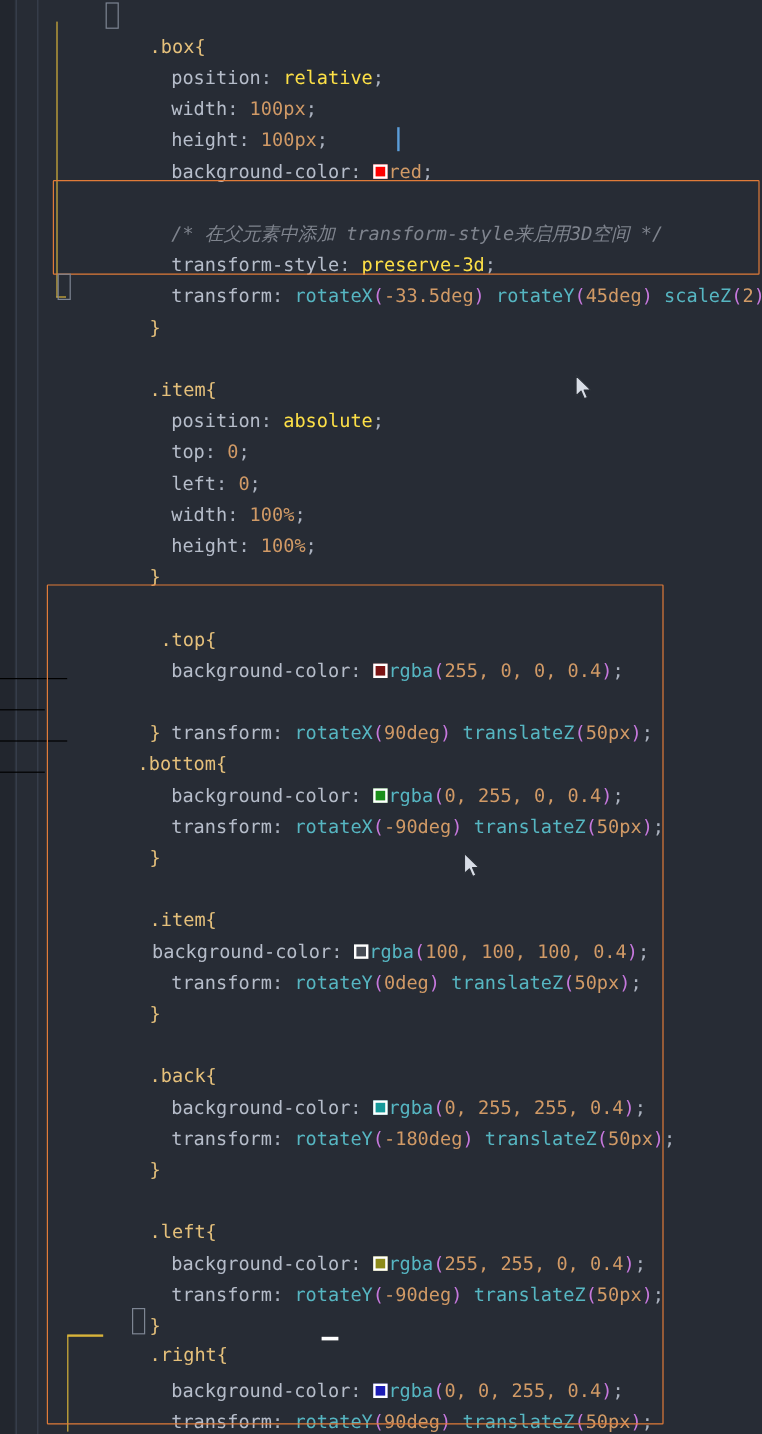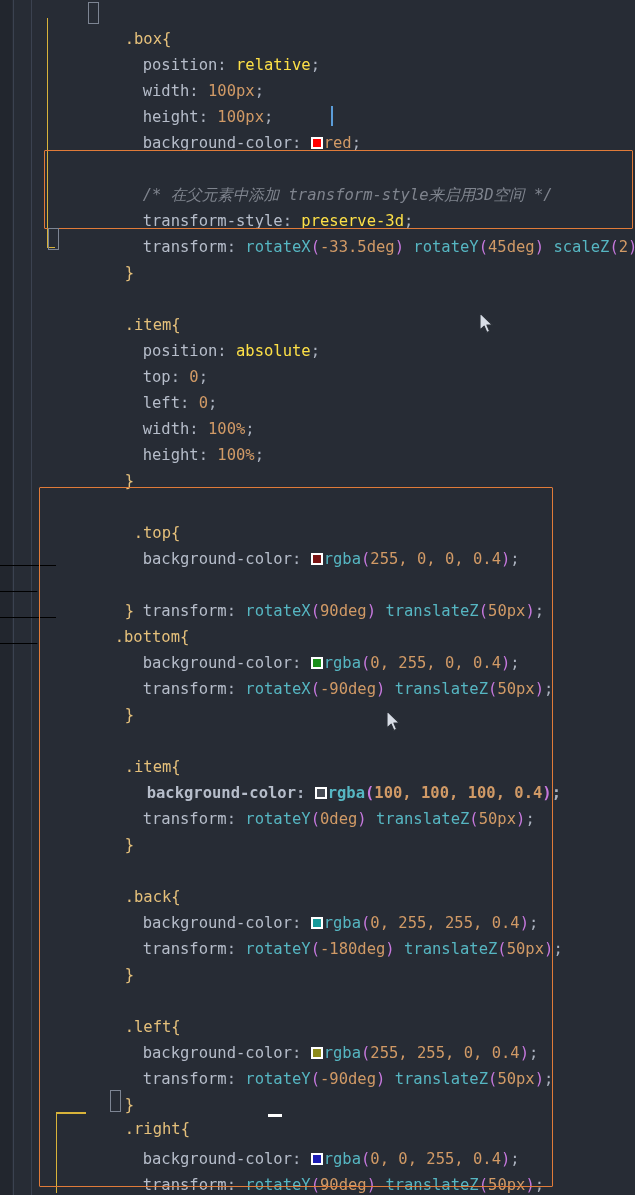--- a/index.html
+++ b/index.html
@@ -259,21 +259,21 @@
       </span>
     </div>
 
     
     <div class="line" style="top:728px;">
       <span class="ln-text" style="left:50px;">
         <span class="t-sel">.item</span><span class="t-brace">{</span>
       </span>
     </div>
     <div class="line" style="top:754px;">
-      <span class="ln-text" style="left:72px;font-weight:bold;">
+      <span class="ln-text" style="left:52px;">
         <span class="t-prop">background-color</span><span class="t-punc">:</span> <span class="swatch" style="background:#474c55;"></span><span class="t-fn">rgba</span><span class="t-paren">(</span><span class="t-val">100, 100, 100, 0.4</span><span class="t-paren">)</span><span class="t-punc">;</span>
       </span>
     </div>
     <div class="line" style="top:780px;">
       <span class="ln-text" style="left:68px;">
         <span class="t-prop">transform</span><span class="t-punc">:</span> <span class="t-fn">rotateY</span><span class="t-paren">(</span><span class="t-val">0deg</span><span class="t-paren">)</span> <span class="t-fn">translateZ</span><span class="t-paren">(</span><span class="t-val">50px</span><span class="t-paren">)</span><span class="t-punc">;</span>
       </span>
     </div>
     <div class="line" style="top:806px;">
       <span class="ln-text" style="left:50px;">

